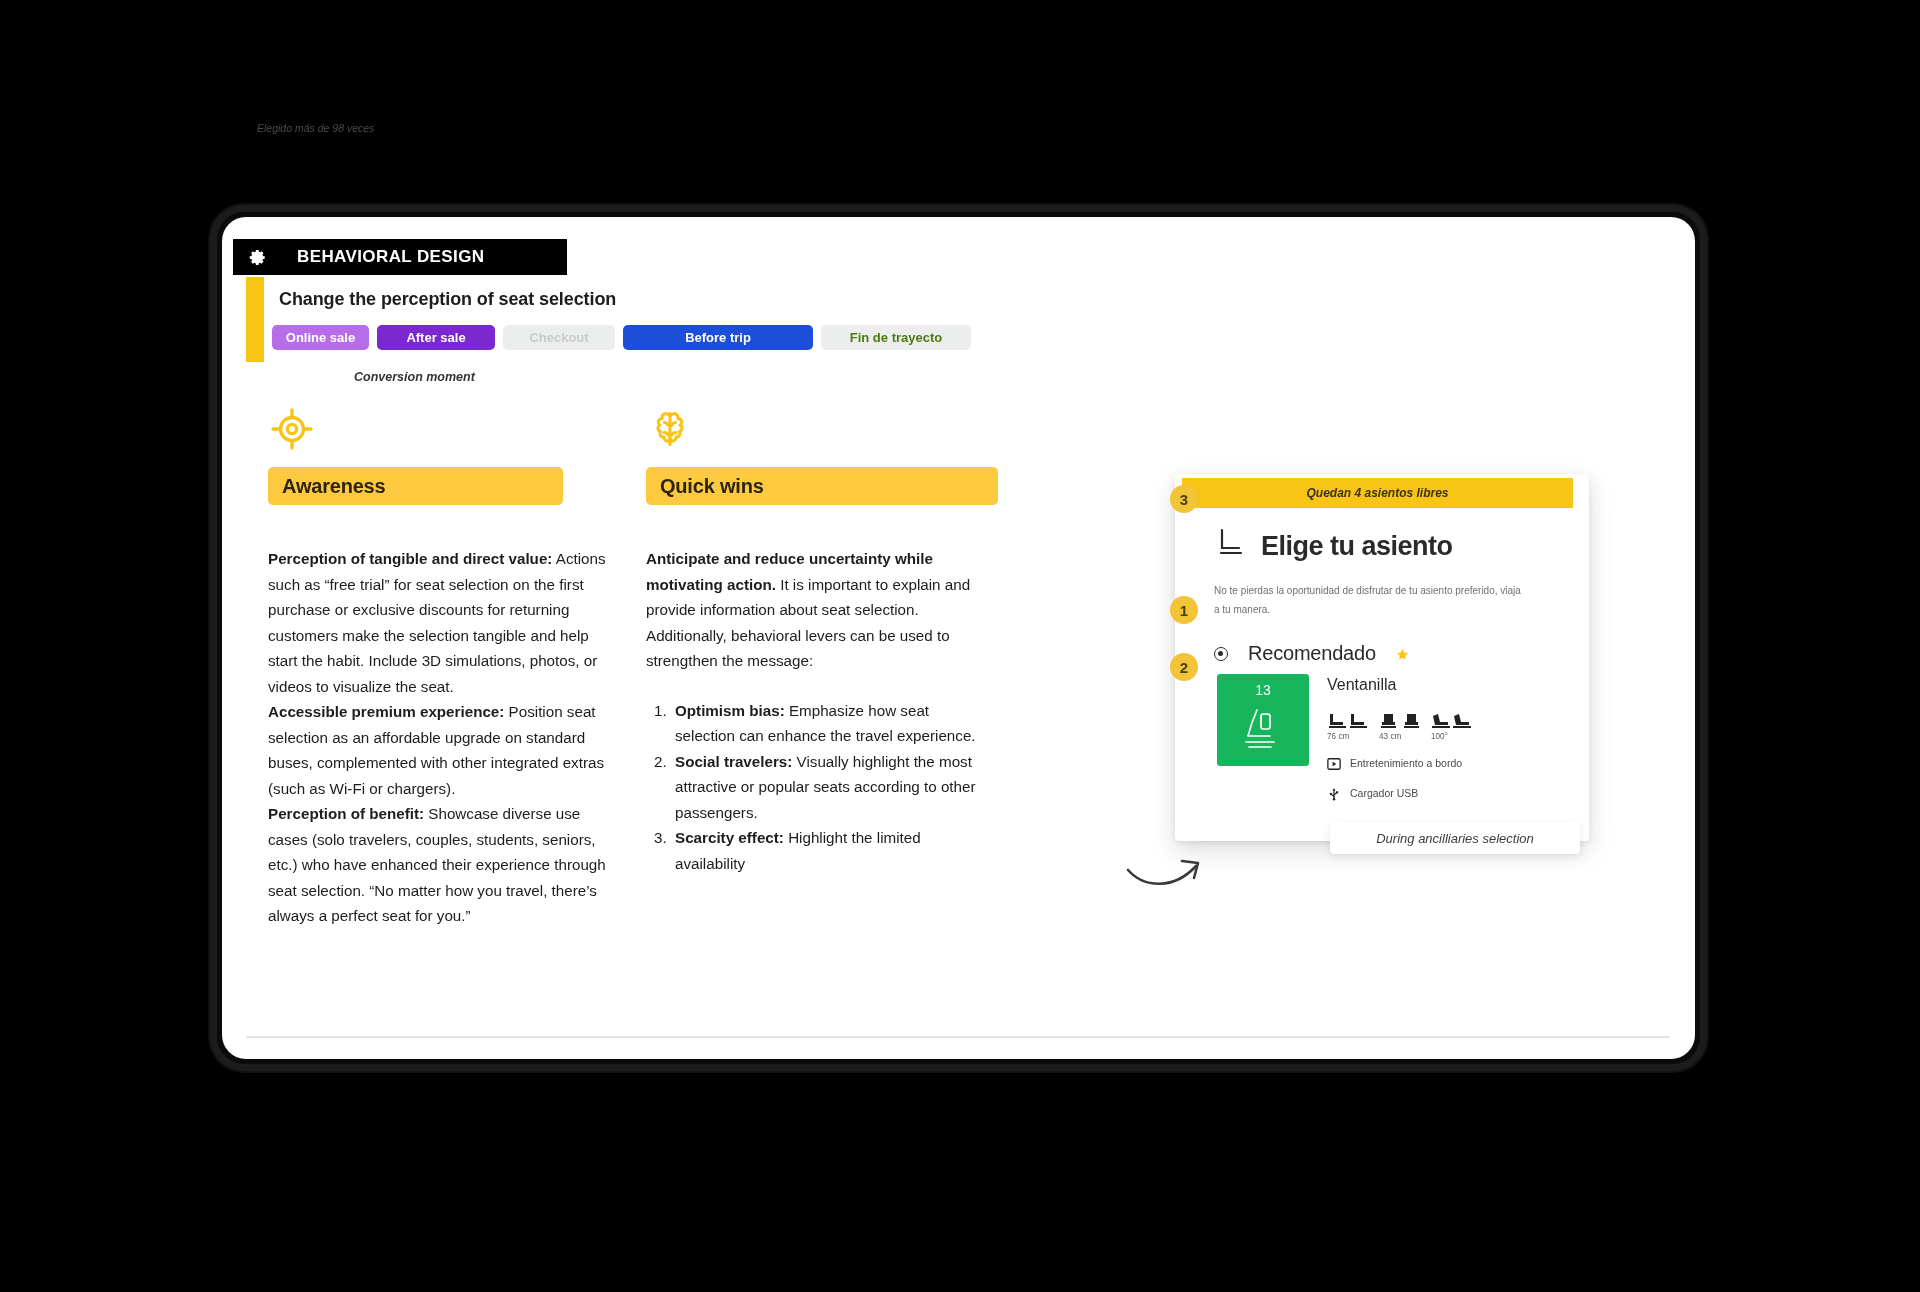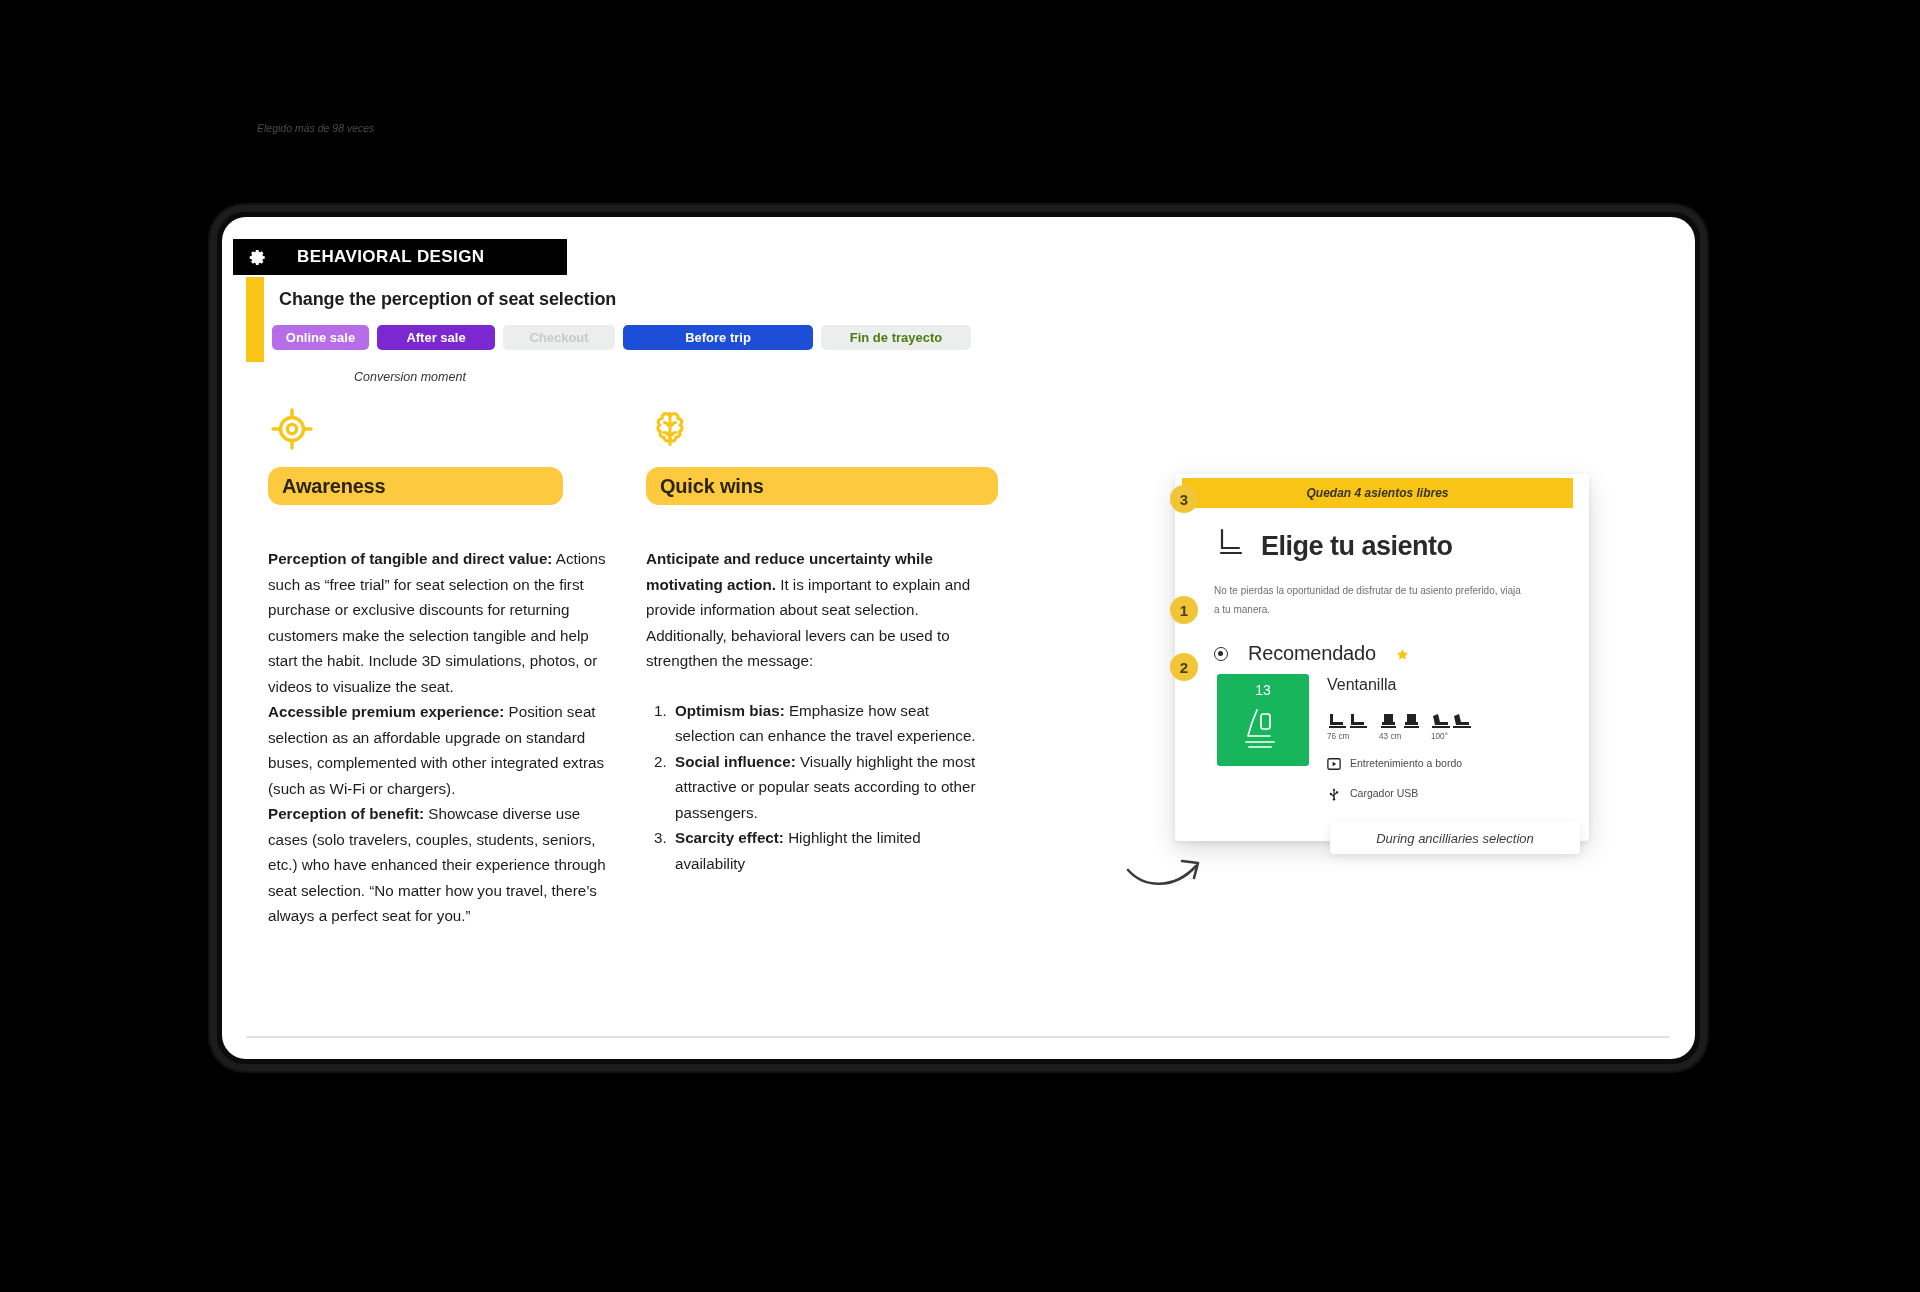--- a/index.html
+++ b/index.html
@@ -75,33 +75,33 @@
     box-sizing:border-box;padding:0 10px;
   }
   .tab.t0{background:#b76ce8;min-width:97px;}
   .tab.t1{background:#7c28d0;min-width:118px;}
   .tab.t2{background:#eceded;color:#c9cacb;min-width:112px;}
   .tab.t3{background:#1d4ed8;min-width:190px;}
   .tab.t4{background:#eceded;color:#4d7c0f;min-width:150px;}
 
   #tabs-caption{
     position:absolute;left:354px;top:370px;
-    font-size:12.5px;font-style:italic;color:#343434;font-weight:normal;
+    font-size:12.5px;font-style:italic;color:#343434;font-weight:bold;
     white-space:nowrap;
   }
 
   
   .col{position:absolute;top:405px;}
   #col-awareness{left:268px;width:300px;}
   #col-quickwins{left:646px;width:352px;}
 
   .col-icon{height:48px;display:block;margin-bottom:14px;}
 
   .col-title-band{
-    border-radius:13px;background:#fcc93f;
+    border-radius:5px;background:#fcc93f;
     height:38px;display:flex;align-items:center;
     padding-left:14px;box-sizing:border-box;
   }
   #col-awareness .col-title-band{width:295px;}
   #col-quickwins .col-title-band{width:352px;}
   .col-title-band .col-title{
     font-size:20px;font-weight:bold;color:#2c2410;letter-spacing:-.2px;
   }
 
   .col-body{
@@ -308,21 +308,21 @@
   </span>
 
   <div class="col-title-band">
     <span class="col-title">Quick wins</span>
   </div>
 
   <div class="col-body">
     <p><b>Anticipate and reduce uncertainty while motivating action.</b><span> It is important to explain and provide information about seat selection. Additionally, behavioral levers can be used to strengthen the message:</span></p>
     <ol>
       <li><b>Optimism bias:</b><span> Emphasize how seat selection can enhance the travel experience.</span></li>
-      <li><b>Social influence:</b><span> Visually highlight the most attractive or popular seats according to other passengers.</span></li>
+      <li><b>Social travelers:</b><span> Visually highlight the most attractive or popular seats according to other passengers.</span></li>
       <li><b>Scarcity effect:</b><span> Highlight the limited availability</span></li>
     </ol>
   </div>
 </div>
 
 <div id="mock-shadowcard"></div>
 
 <div id="mock-phone">
 
   <div id="mock-topbar">

